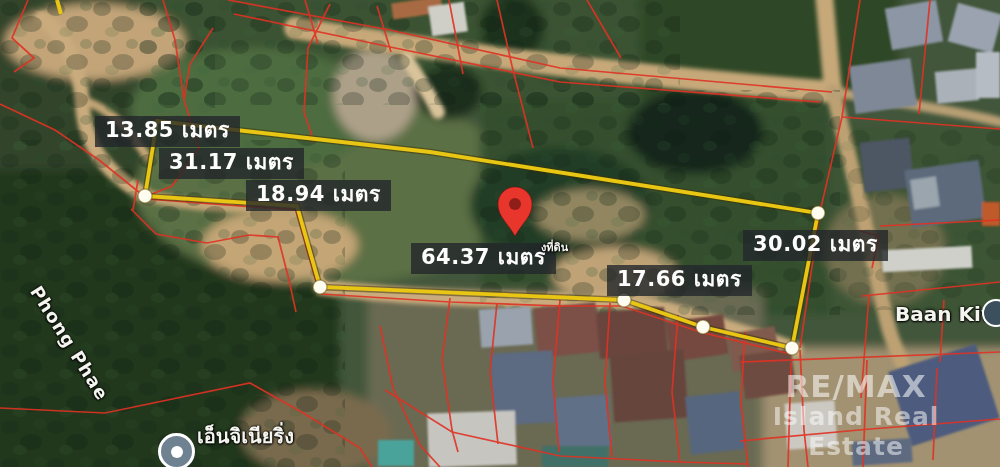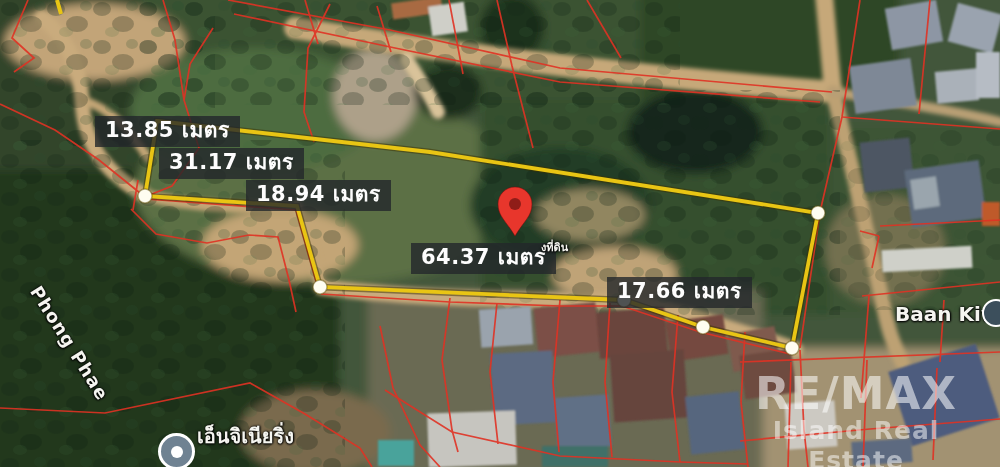--- a/index.html
+++ b/index.html
@@ -16,21 +16,21 @@
               transform-origin:left top;font-weight:600;}
   #village-label{left:895px;top:302px;font-size:20px;}
   .poi-circle{position:absolute;border-radius:50%;border:3px solid #fff;box-sizing:border-box;
               background:#6f8292;}
   #company-icon{left:158px;top:433px;width:37px;height:37px;display:flex;align-items:center;justify-content:center;}
   #company-icon .dot{width:12px;height:12px;border-radius:50%;background:#fff;}
   #village-icon{left:982px;top:299px;width:28px;height:28px;background:#3c4f5c;border-width:2px;}
   #company-label{left:197px;top:425px;font-size:20px;line-height:22px;}
   #watermark{position:absolute;left:742px;top:371px;width:228px;text-align:center;
              color:rgba(255,255,255,.55);pointer-events:none;}
-  #watermark .brand{font-size:45px;font-weight:800;letter-spacing:1px;line-height:1.0;}
+  #watermark .brand{font-size:31px;font-weight:800;letter-spacing:1px;line-height:1.0;}
   #watermark .sub{font-size:25px;font-weight:700;letter-spacing:1px;line-height:1.2;
                   color:rgba(255,255,255,.5);}
 </style>
 </head>
 <body>
 
 <div id="stage" style="--yellow: #e9c514; --red: #e03224; --pin: #e8362c; --label-bg: rgba(35,39,42,0.8);">
 
   <svg width="1000" height="467" viewBox="0 0 1000 467">
     <defs>
@@ -187,21 +187,22 @@
     <g>
       <path d="M515,236 C506,221 498,216 498,204 A17,17 0 1 1 532,204 C532,216 524,221 515,236 Z" fill="var(--pin,#e8362c)" stroke="rgba(120,10,10,0.5)" stroke-width="1"></path>
       <circle cx="515" cy="204" r="6" fill="#8f1d18"></circle>
     </g>
   </svg>
 
   <div class="mlabel" style="left:95px;top:116px">13.85 เมตร</div>
   <div class="mlabel" style="left:159px;top:148px">31.17 เมตร</div>
   <div class="mlabel" style="left:246px;top:180px">18.94 เมตร</div>
   <div class="mlabel" style="left:411px;top:243px">64.37 เมตร</div>
-  <div class="mlabel" style="left:607px;top:277px">17.66 เมตร</div>
+  <div class="mlabel" style="left:607px;top:265px">17.66 เมตร</div>
+  <div class="mlabel" style="left:743px;top:230px">30.02 เมตร</div>
 
   <div class="maptext" id="land-partial">งที่ดิน</div>
   <div class="maptext" id="road-label">Phong Phae</div>
   <div class="maptext" id="village-label">Baan Kiwi</div>
   <div class="poi-circle" id="village-icon"></div>
 
   <div class="poi-circle" id="company-icon">
       <span class="dot"></span>
     </div>
   <div class="maptext" id="company-label">

